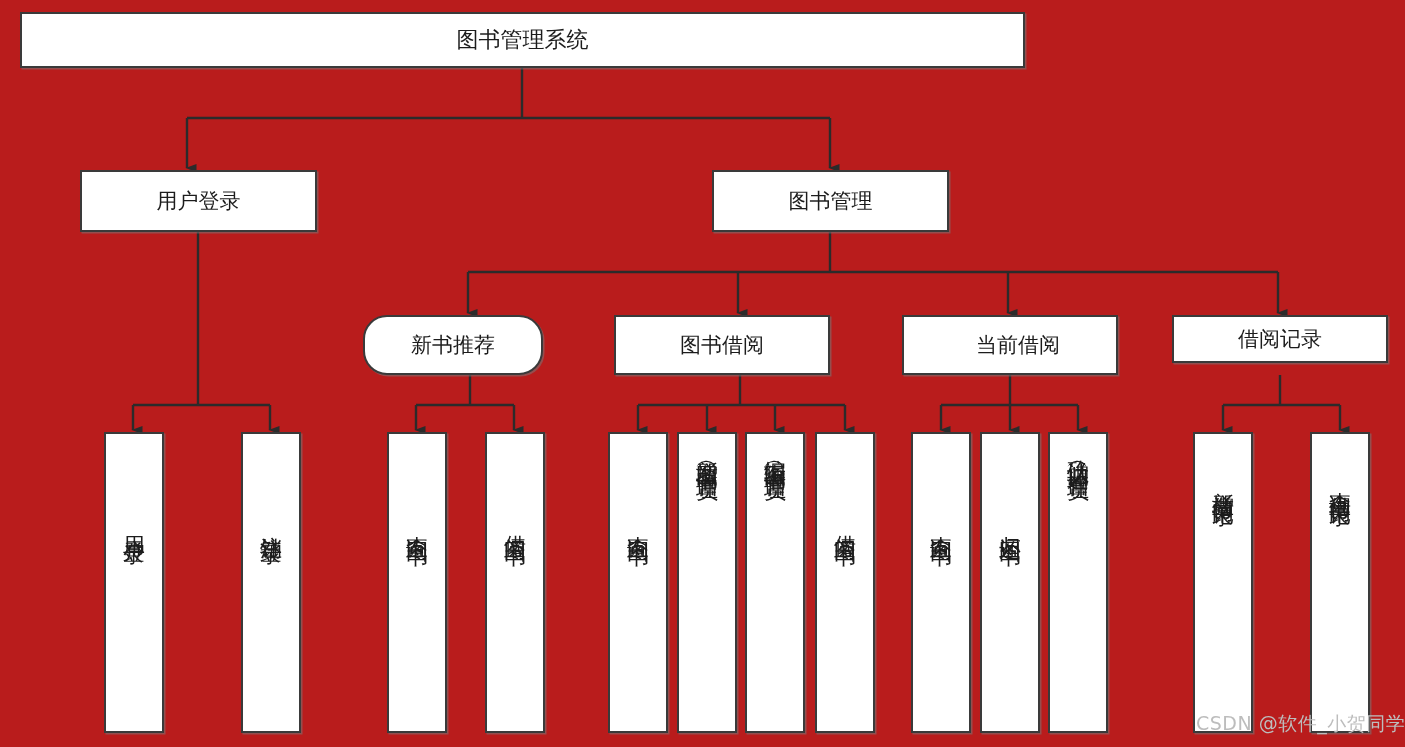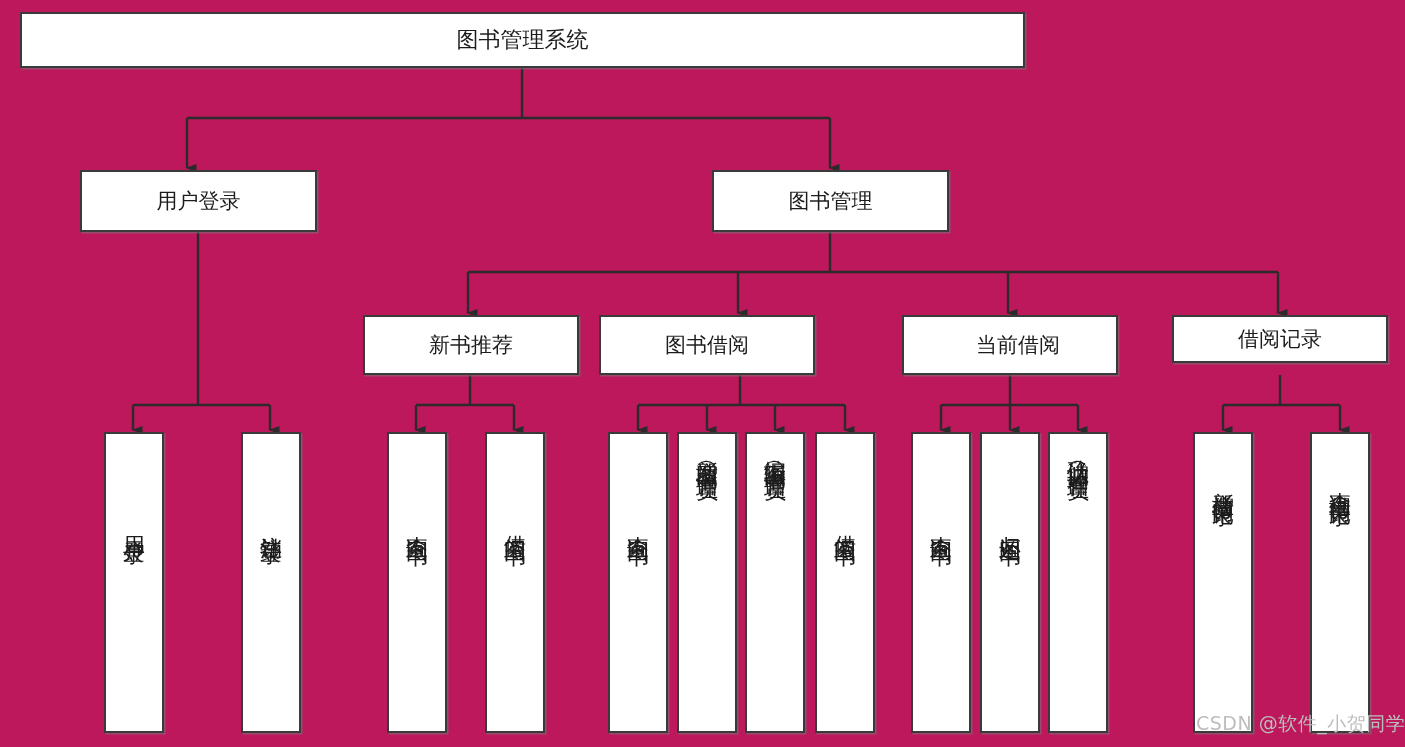--- a/index.html
+++ b/index.html
@@ -9,21 +9,21 @@
     background: #ffffff;
   }
   body {
     font-family: "DejaVu Sans", "Liberation Sans", sans-serif;
     color: #1a1a1a;
   }
   #canvas {
     position: relative;
     width: 1405px;
     height: 747px;
-    background: #be185d;
+    background: #b91c1c;
     overflow: hidden;
   }
   svg.edges {
     position: absolute;
     left: 0;
     top: 0;
     width: 1405px;
     height: 747px;
     pointer-events: none;
   }
@@ -136,24 +136,24 @@
     <span class="label">图书管理系统</span>
   </div>
 
   <div class="node h" style="left:80px;top:170px;width:237px;height:62px;">
     <span class="label">用户登录</span>
   </div>
   <div class="node h" style="left:712px;top:170px;width:237px;height:62px;">
     <span class="label">图书管理</span>
   </div>
 
-  <div class="node h" style="left:363px;top:315px;width:216px;height:60px;">
+  <div class="node h" style="left:363px;top:315px;width:180px;height:60px;border-radius:24px;">
     <span class="label">新书推荐</span>
   </div>
-  <div class="node h" style="left:599px;top:315px;width:216px;height:60px;">
+  <div class="node h" style="left:614px;top:315px;width:216px;height:60px;">
     <span class="label">图书借阅</span>
   </div>
   <div class="node h" style="left:902px;top:315px;width:216px;height:60px;padding-left:16px;">
     <span class="label">当前借阅</span>
   </div>
   <div class="node h" style="left:1172px;top:315px;width:216px;height:48px;font-family:Liberation Serif, serif;">
     <span class="label">借阅记录</span>
   </div>
 
   <div class="node v" style="left:104px;top:432px;width:60px;height:301px;padding-top:84px;">

